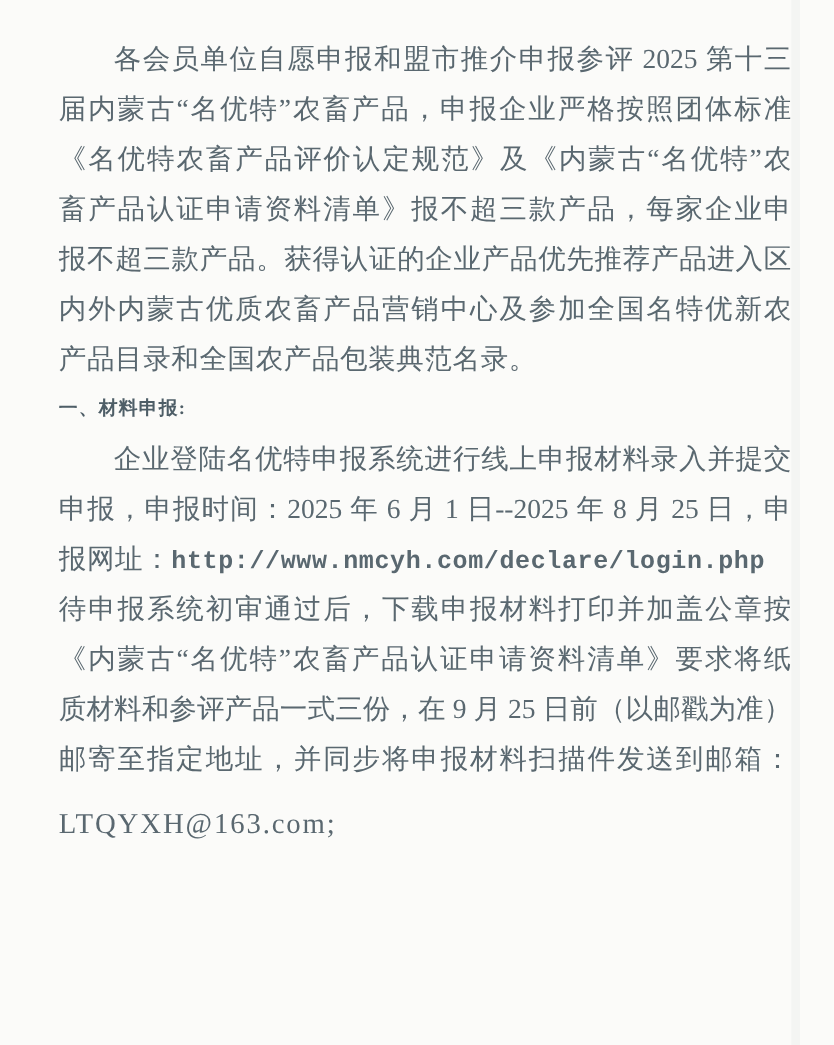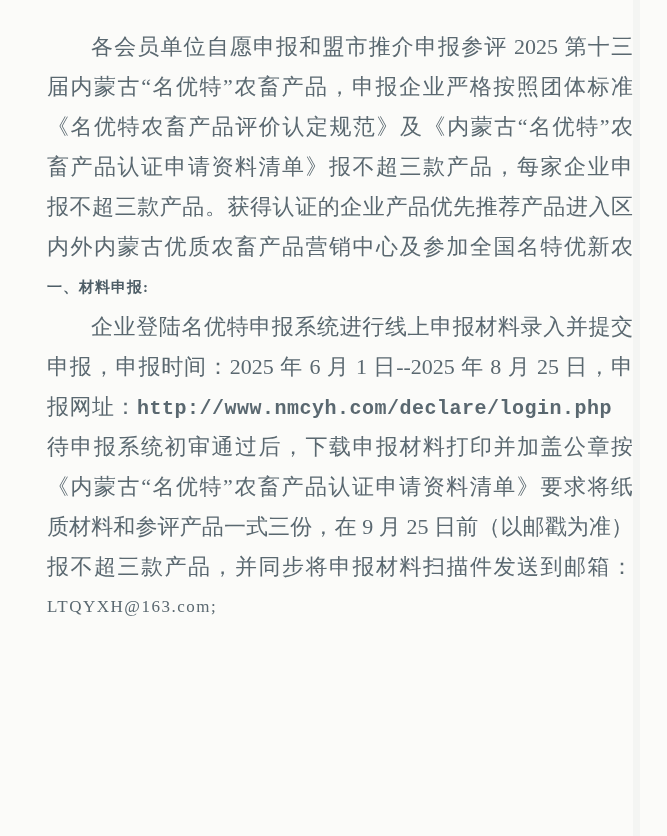--- a/index.html
+++ b/index.html
@@ -45,22 +45,23 @@
     color: var(--ink-bold, #4e5e67);
   }
   .url-line { font-size: 22px; }
   .url {
     font-family: "Liberation Mono", "DejaVu Sans Mono", monospace;
     font-size: 20px;
     font-weight: bold;
     letter-spacing: 0.5px;
   }
   .latin {
-    font-size: 17px;
+    font-size: 23px;
     letter-spacing: 1.5px;
+    margin-top: 12px;
   }
   .scan-streak {
     position: absolute;
     left: 633px;
     top: 0;
     width: 7px;
     height: 100%;
     background: rgba(115, 128, 134, 0.05);
     pointer-events: none;
   }
@@ -73,33 +74,34 @@
 
   <div class="content">
 
     <div class="para">
       <div class="line just indent">各会员单位自愿申报和盟市推介申报参评 2025 第十三</div>
       <div class="line just">届内蒙古“名优特”农畜产品，申报企业严格按照团体标准</div>
       <div class="line just">《名优特农畜产品评价认定规范》及《内蒙古“名优特”农</div>
       <div class="line just">畜产品认证申请资料清单》报不超三款产品，每家企业申</div>
       <div class="line just">报不超三款产品。获得认证的企业产品优先推荐产品进入区</div>
       <div class="line just">内外内蒙古优质农畜产品营销中心及参加全国名特优新农</div>
+      <div class="line">产品目录和全国农产品包装典范名录。</div>
     </div>
 
     <div class="line heading">一、材料申报:</div>
 
     <div class="para">
       <div class="line just indent">企业登陆名优特申报系统进行线上申报材料录入并提交</div>
       <div class="line just">申报，申报时间：2025 年 6 月 1 日--2025 年 8 月 25 日，申</div>
       <div class="line url-line"><span>报网址：</span><span class="url">http://www.nmcyh.com/declare/login.php</span></div>
     </div>
 
     <div class="para">
       <div class="line just">待申报系统初审通过后，下载申报材料打印并加盖公章按</div>
       <div class="line just">《内蒙古“名优特”农畜产品认证申请资料清单》要求将纸</div>
       <div class="line just">质材料和参评产品一式三份，在 9 月 25 日前（以邮戳为准）</div>
-      <div class="line just">报不超三款产品，并同步将申报材料扫描件发送到邮箱：</div>
+      <div class="line just">邮寄至指定地址，并同步将申报材料扫描件发送到邮箱：</div>
       <div class="line latin">LTQYXH@163.com;</div>
     </div>
 
 
   </div>
 </div>
 
 </body></html>

